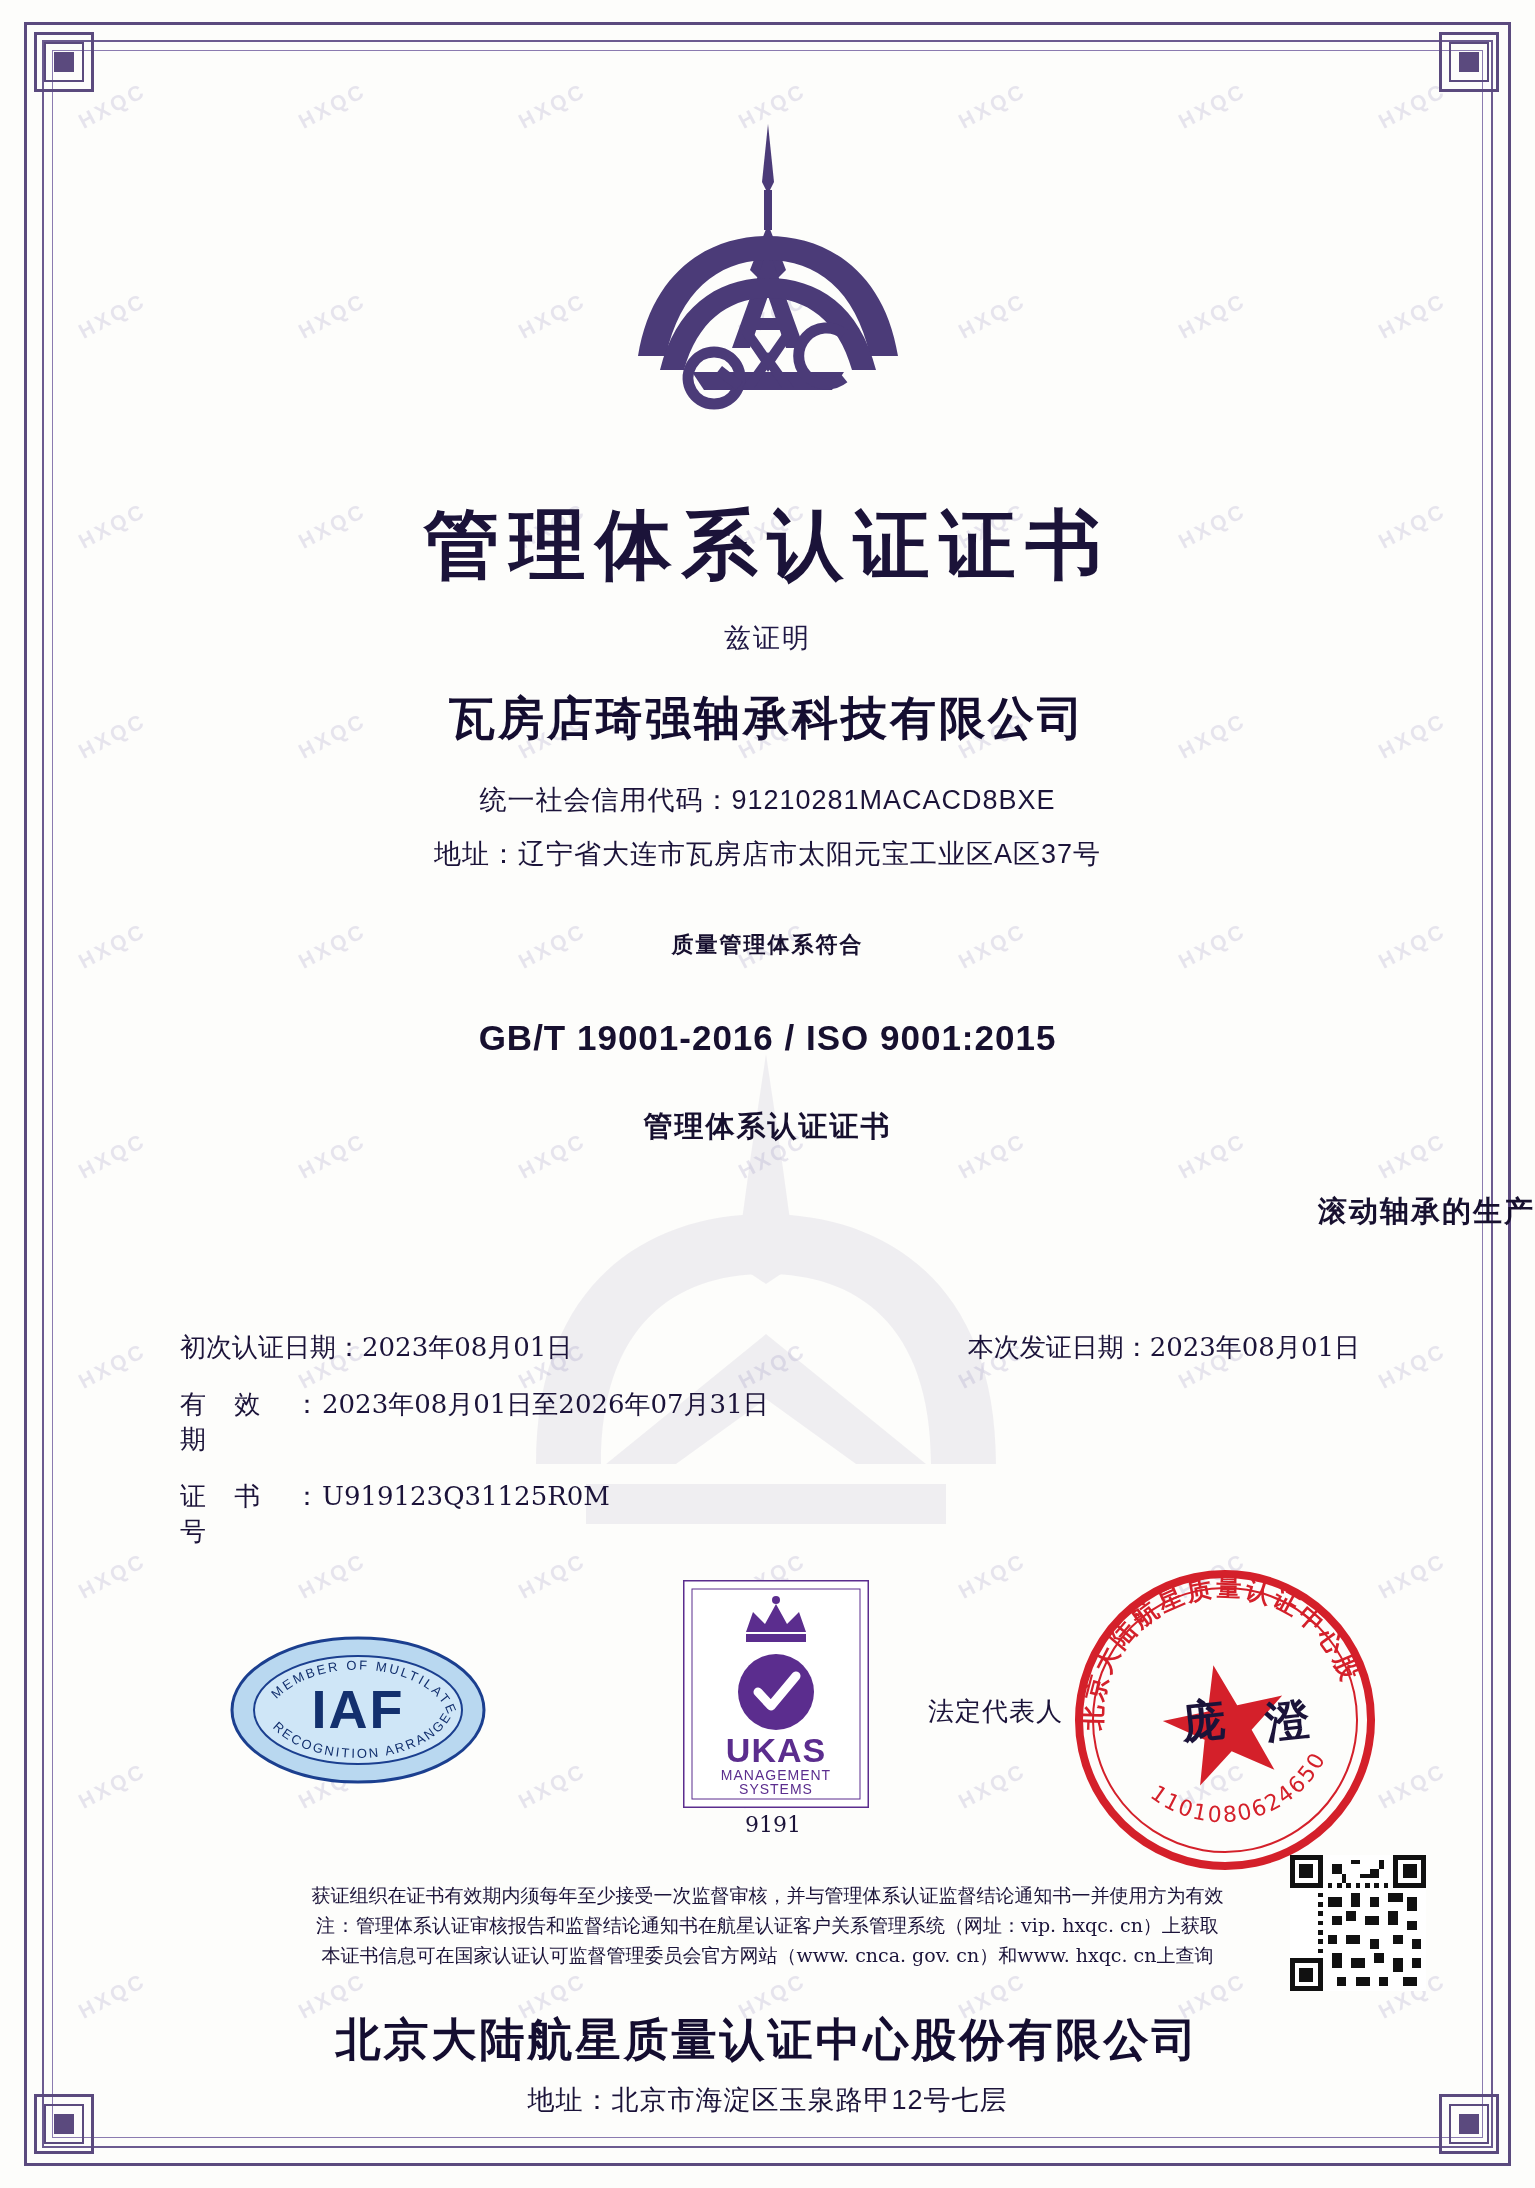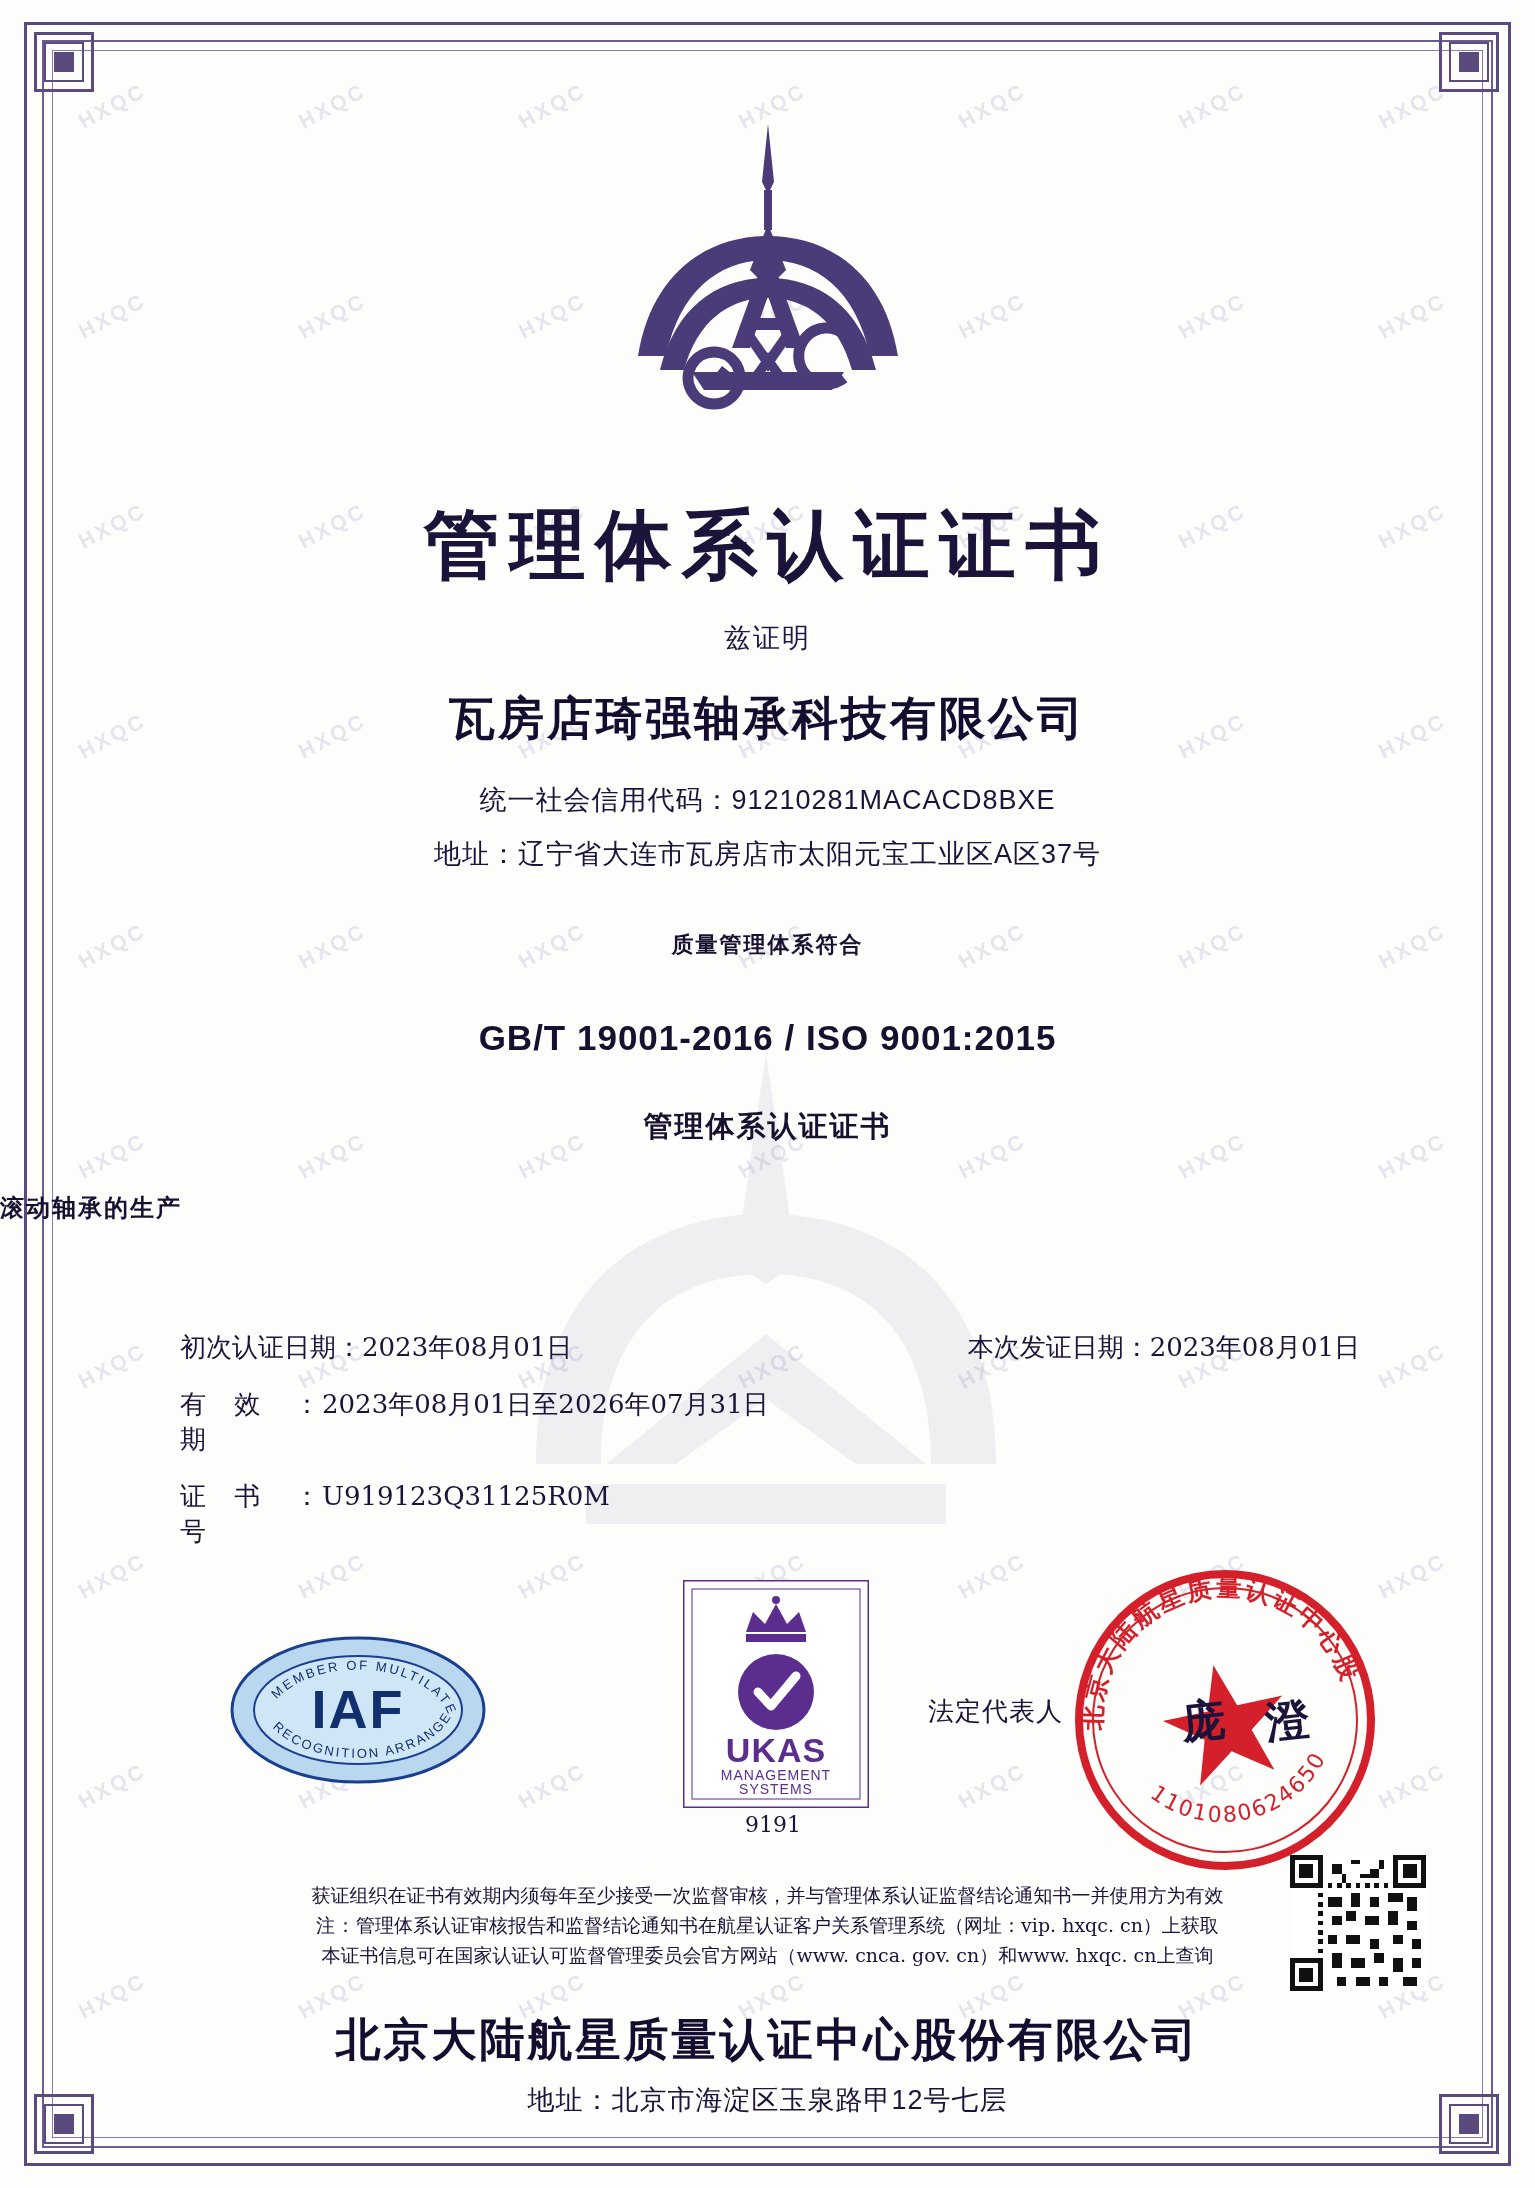--- a/index.html
+++ b/index.html
@@ -188,22 +188,22 @@
     text-align: center;
     font-size: 29px;
     font-weight: bold;
     letter-spacing: 2px;
     color: #17102f;
   }
   .scope-text {
     position: absolute;
     left: 0; top: 1192px;
     width: 1535px;
-    text-align: left;
-    font-size: 24px;
+    text-align: right;
+    font-size: 29px;
     font-weight: bold;
     letter-spacing: 2px;
     color: #17102f;
   }
 
   
   .dates {
     position: absolute;
     left: 180px;
     top: 1330px;

